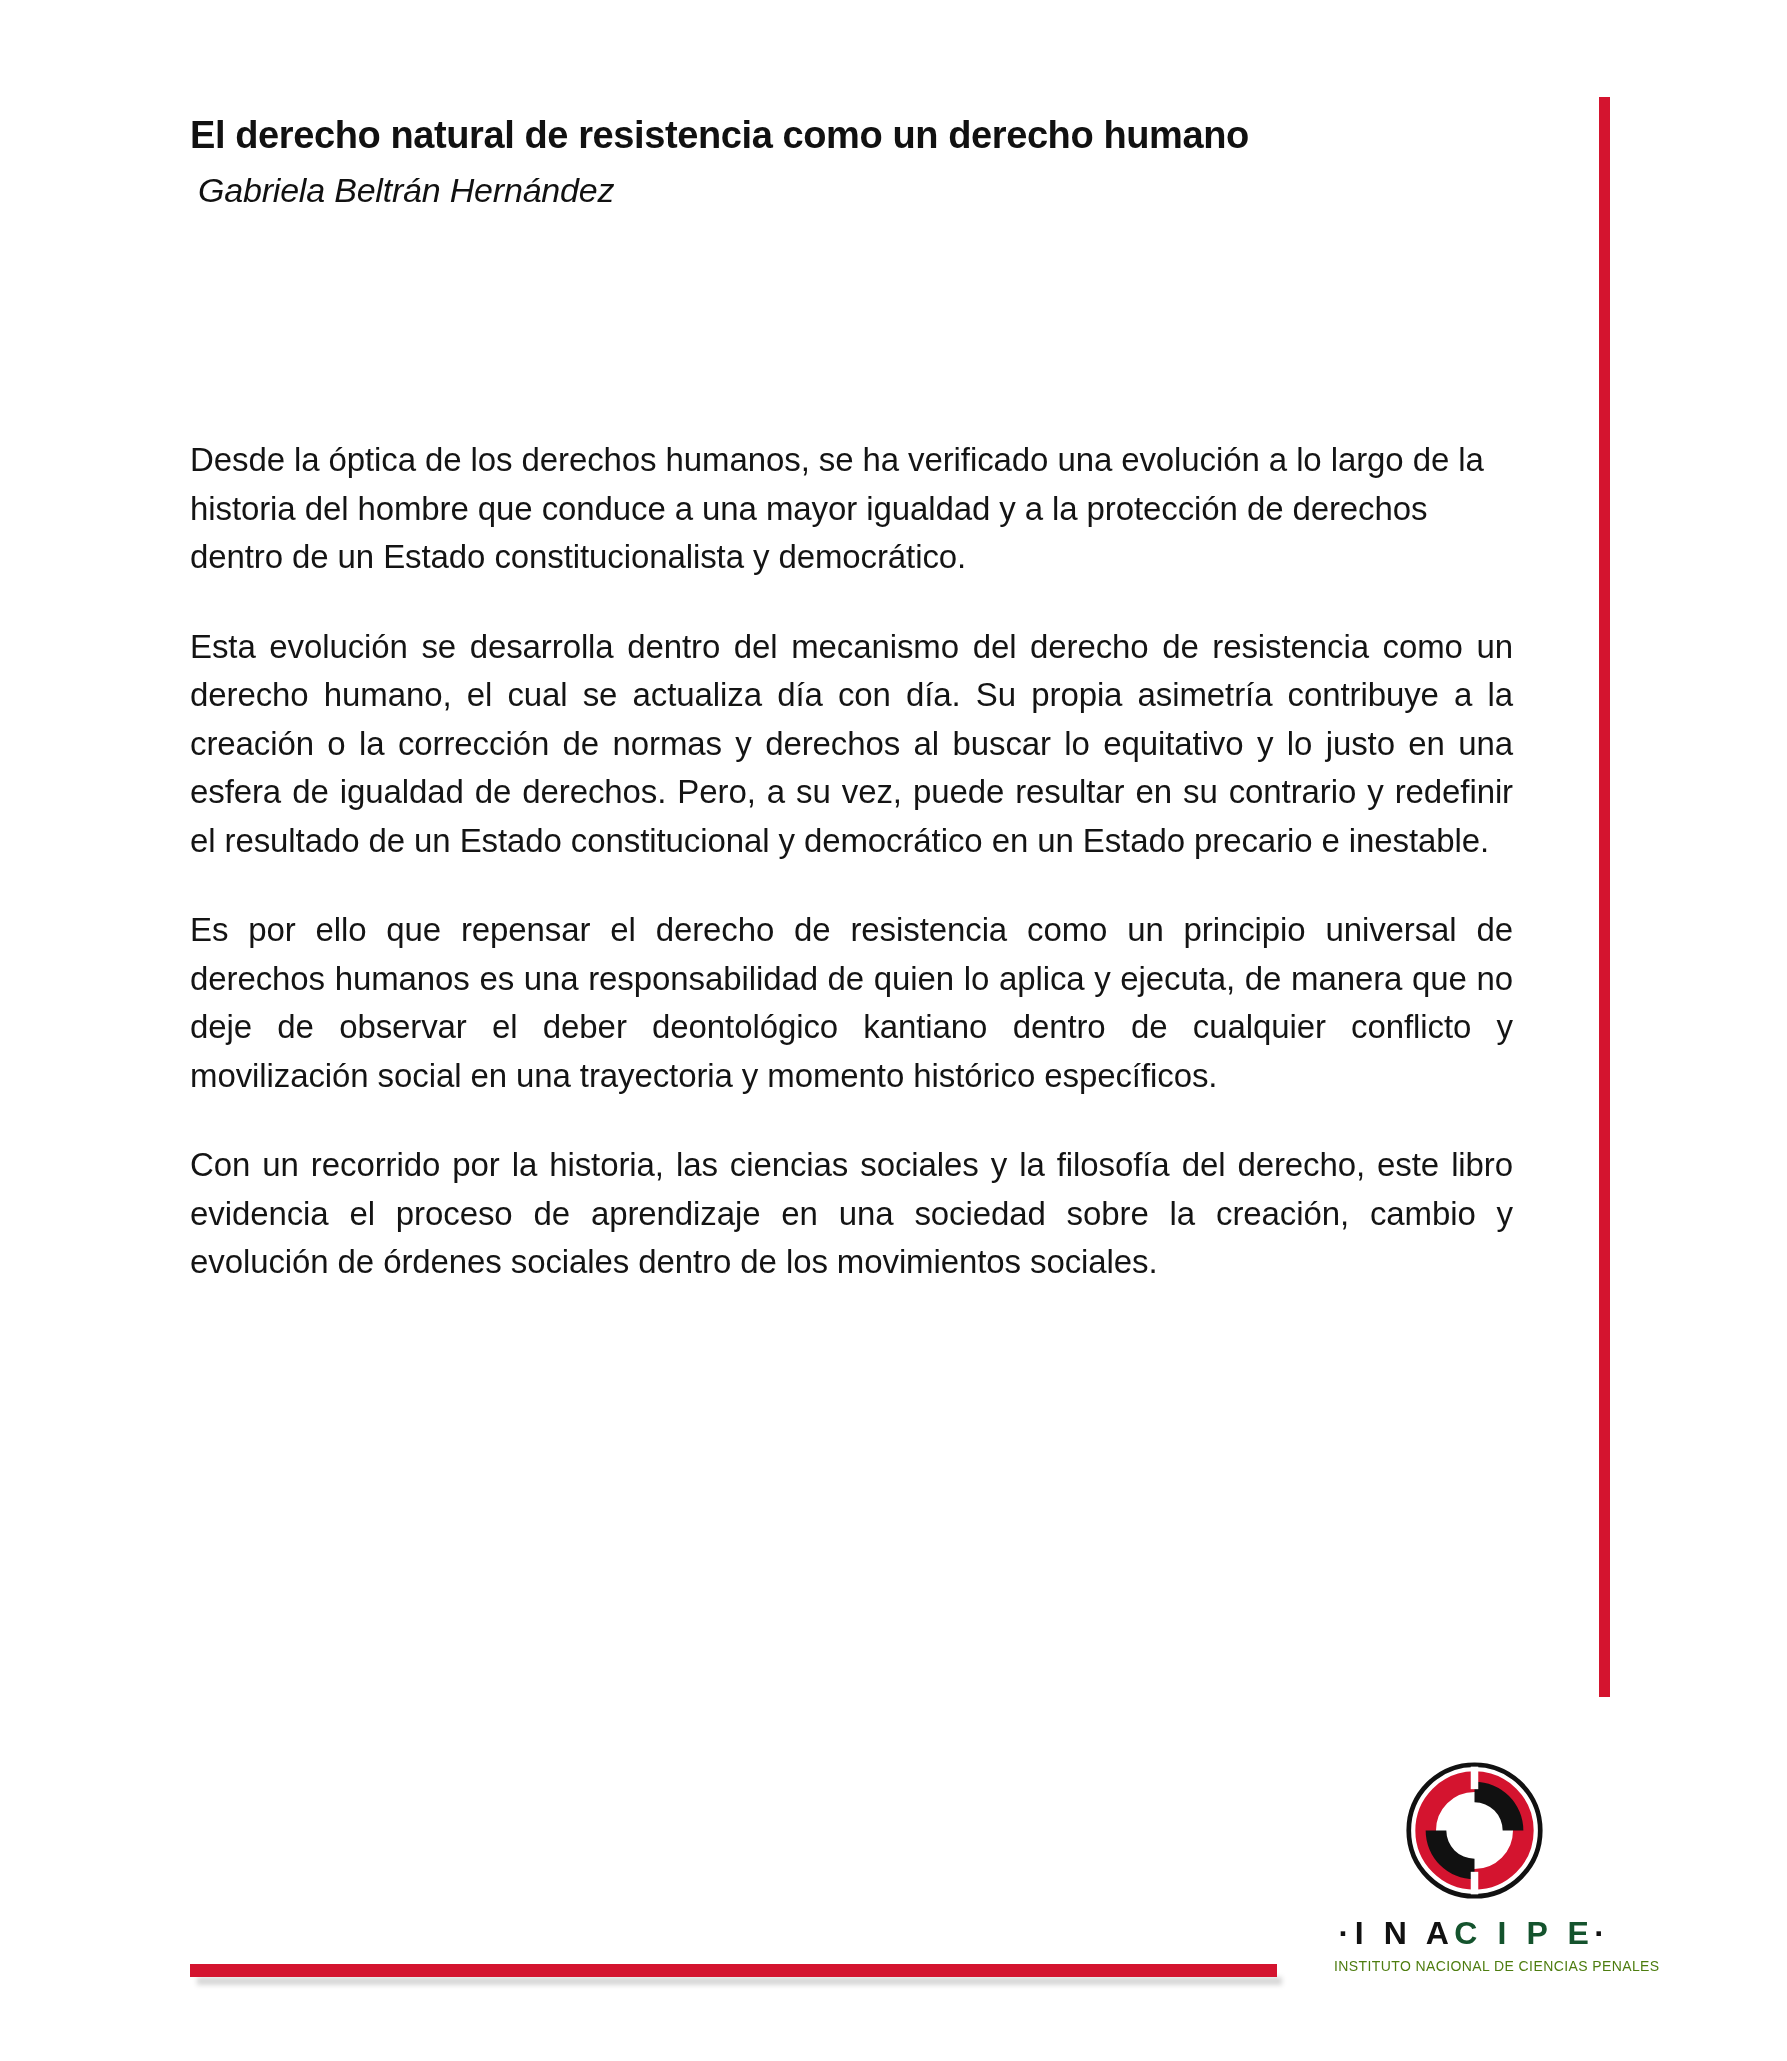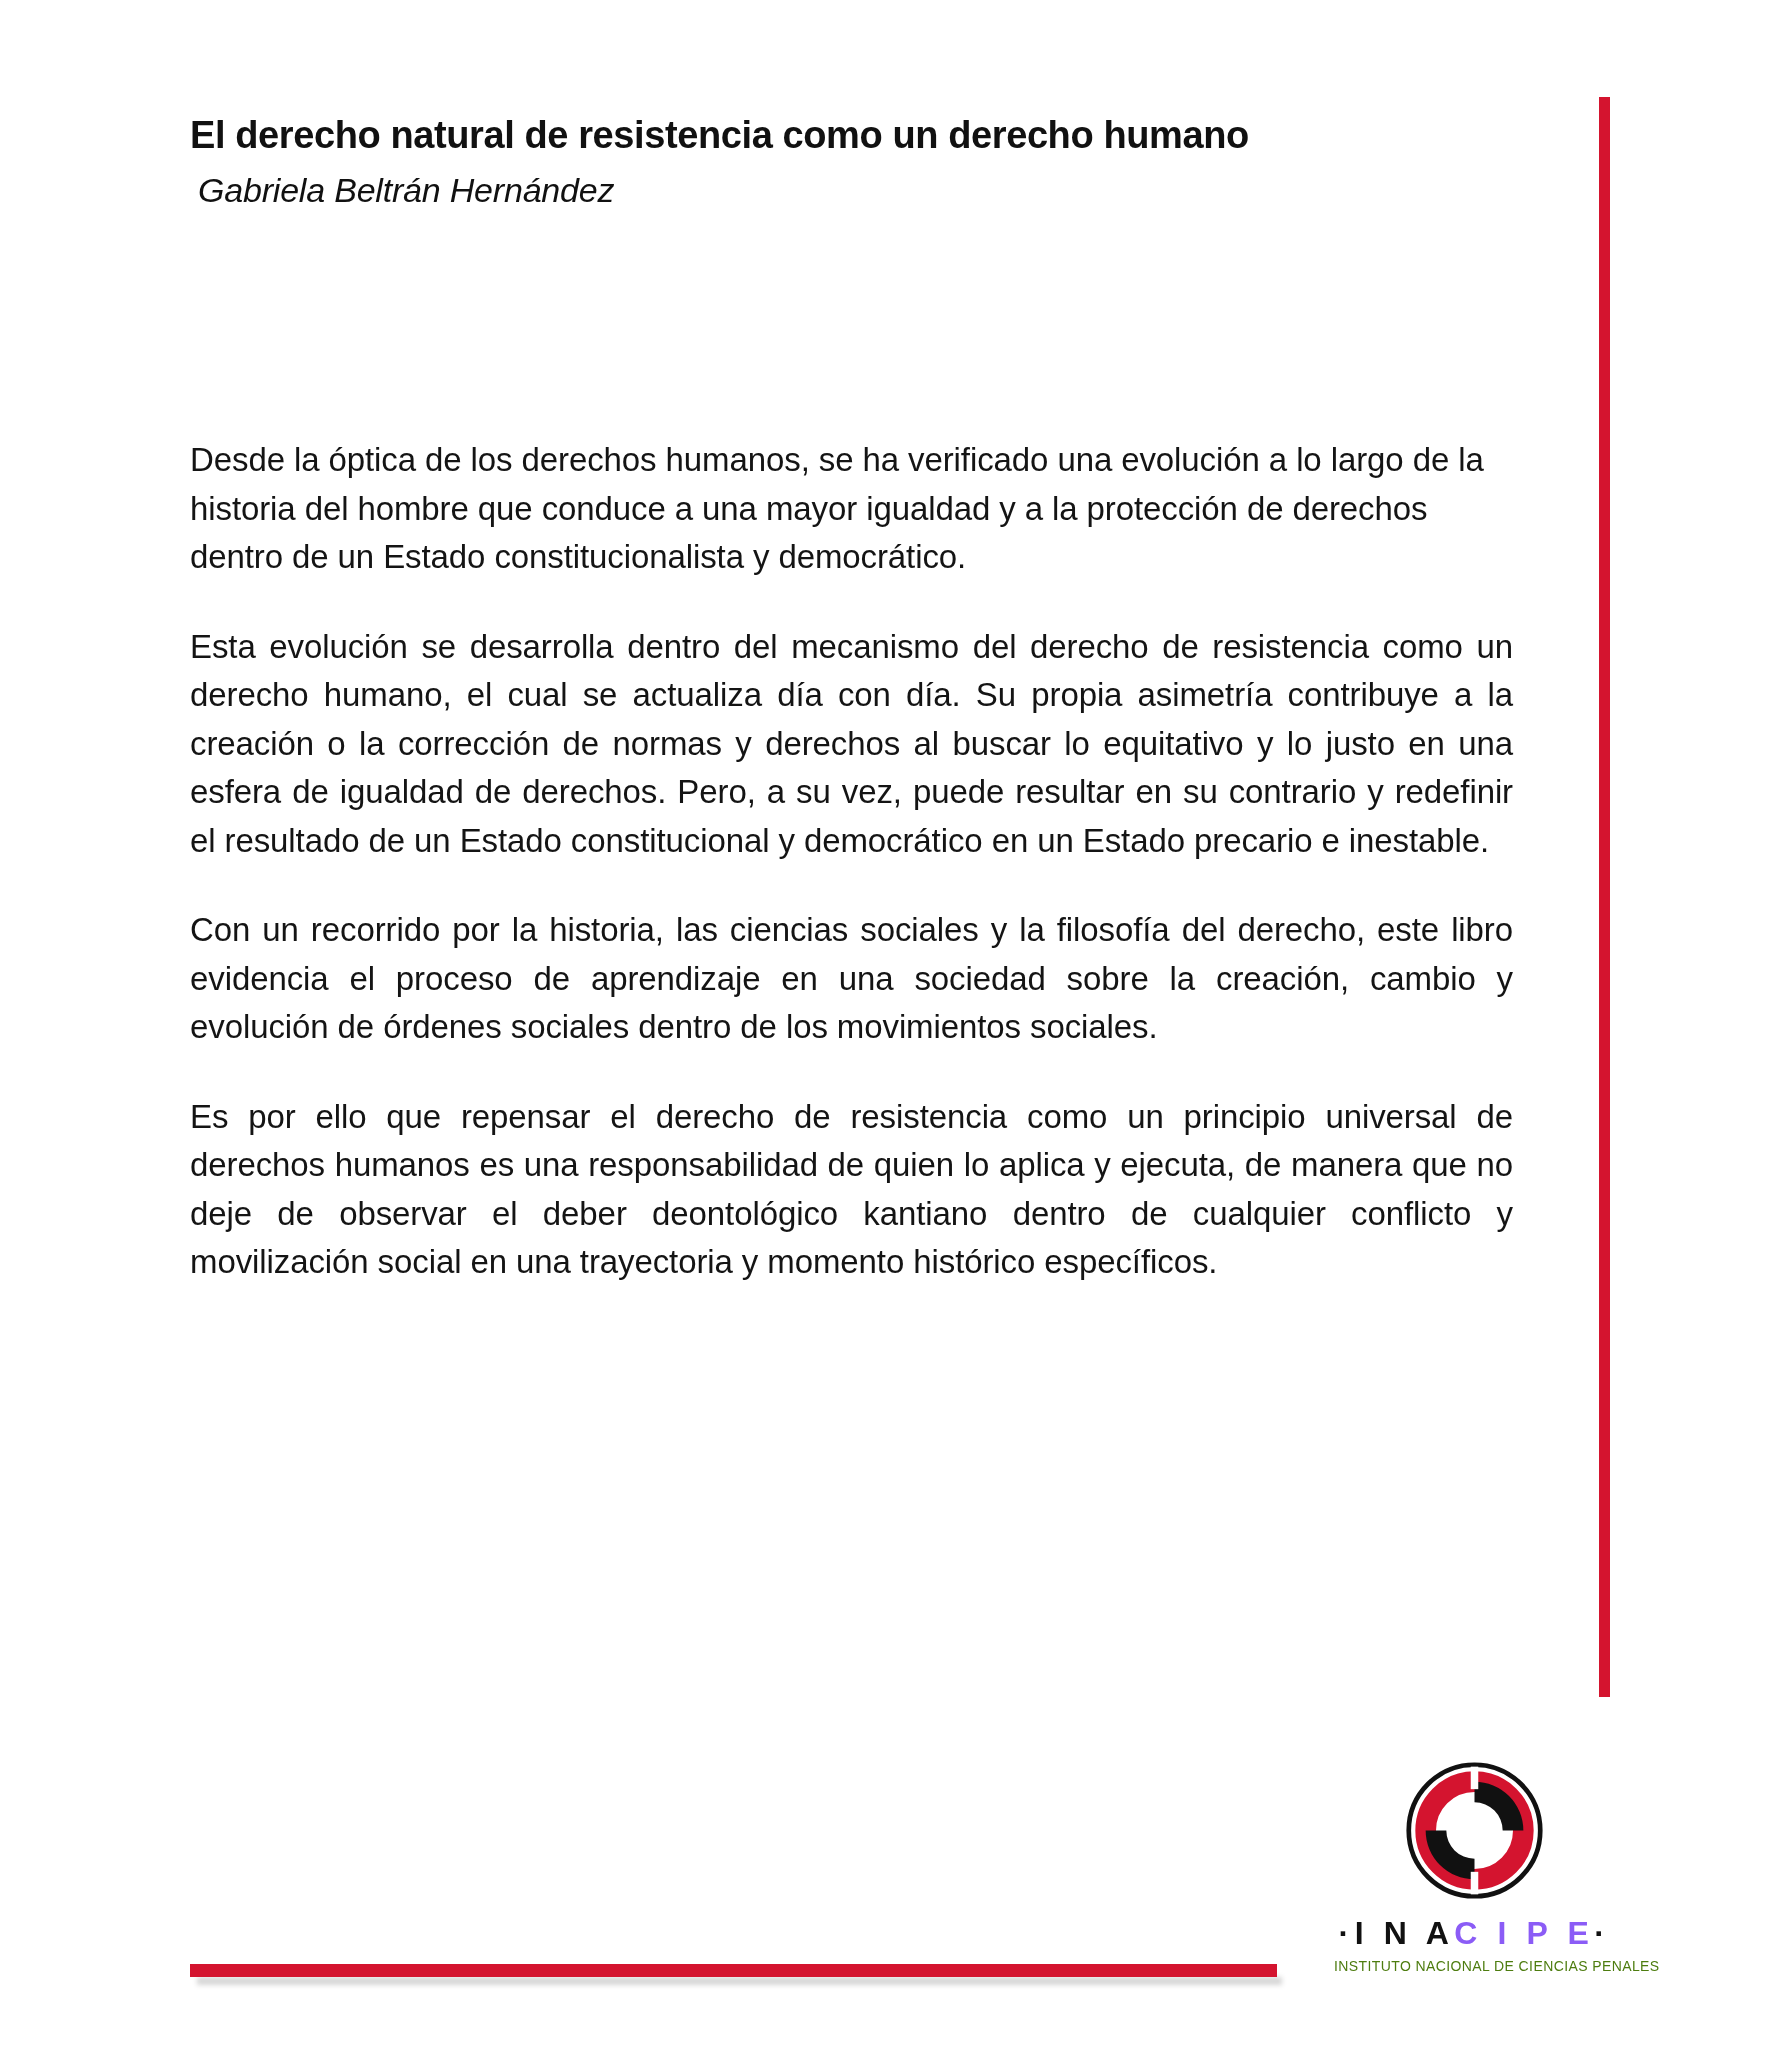--- a/index.html
+++ b/index.html
@@ -116,21 +116,21 @@
   .logo-wordmark {
     font-size: 32px;
     letter-spacing: 5.6px;
     font-weight: bold;
     color: #111111;
     line-height: 1;
     margin: 0 0 9.4px 0;
     white-space: nowrap;
   }
   .logo-wordmark .red {
-    color: #8b5cf6;
+    color: #14532d;
     text-align: right;
   }
   .logo-wordmark .dot {
     color: #111111;
     font-weight: bold;
   }
   .logo-sub {
     font-size: 14px;
     letter-spacing: 0.4px;
     color: #4d7c0f;
@@ -146,22 +146,22 @@
   <header class="header">
     <h1 class="book-title">El derecho natural de resistencia como un derecho humano</h1>
     <p class="book-author">Gabriela Beltrán Hernández</p>
   </header>
 
   <div class="vertical-rule"></div>
 
   <section class="body-copy">
     <p class="paragraph no-justify">Desde la óptica de los derechos humanos, se ha verificado una evolución a lo largo de la historia del hombre que conduce a una mayor igualdad y a la protección de derechos dentro de un Estado constitucionalista y democrático.</p>
     <p class="paragraph">Esta evolución se desarrolla dentro del mecanismo del derecho de resistencia como un derecho humano, el cual se actualiza día con día. Su propia asimetría contribuye a la creación o la corrección de normas y derechos al buscar lo equitativo y lo justo en una esfera de igualdad de derechos. Pero, a su vez, puede resultar en su contrario y redefinir el resultado de un Estado constitucional y democrático en un Estado precario e inestable.</p>
+    <p class="paragraph">Es por ello que repensar el derecho de resistencia como un principio universal de derechos humanos es una responsabilidad de quien lo aplica y ejecuta, de manera que no deje de observar el deber deontológico kantiano dentro de cualquier conflicto y movilización social en una trayectoria y momento histórico específicos.</p>
     <p class="paragraph">Con un recorrido por la historia, las ciencias sociales y la filosofía del derecho, este libro evidencia el proceso de aprendizaje en una sociedad sobre la creación, cambio y evolución de órdenes sociales dentro de los movimientos sociales.</p>
-    <p class="paragraph">Es por ello que repensar el derecho de resistencia como un principio universal de derechos humanos es una responsabilidad de quien lo aplica y ejecuta, de manera que no deje de observar el deber deontológico kantiano dentro de cualquier conflicto y movilización social en una trayectoria y momento histórico específicos.</p>
   </section>
 
   <div class="logo-block">
     <div class="logo-mark">
       <svg viewBox="0 0 148 148" width="139" height="139" aria-hidden="true">
         <circle cx="74" cy="74" r="70" fill="none" stroke="#111111" stroke-width="5"></circle>
         <circle cx="74" cy="74" r="52" fill="none" stroke="#d4142f" stroke-width="22"></circle>
         <circle cx="74" cy="74" r="36" fill="#ffffff"></circle>
         <path d="M74 22 A52 52 0 0 1 126 74 L104 74 A30 30 0 0 0 74 44 Z" fill="#111111"></path>
         <path d="M74 126 A52 52 0 0 1 22 74 L44 74 A30 30 0 0 0 74 104 Z" fill="#111111"></path>

